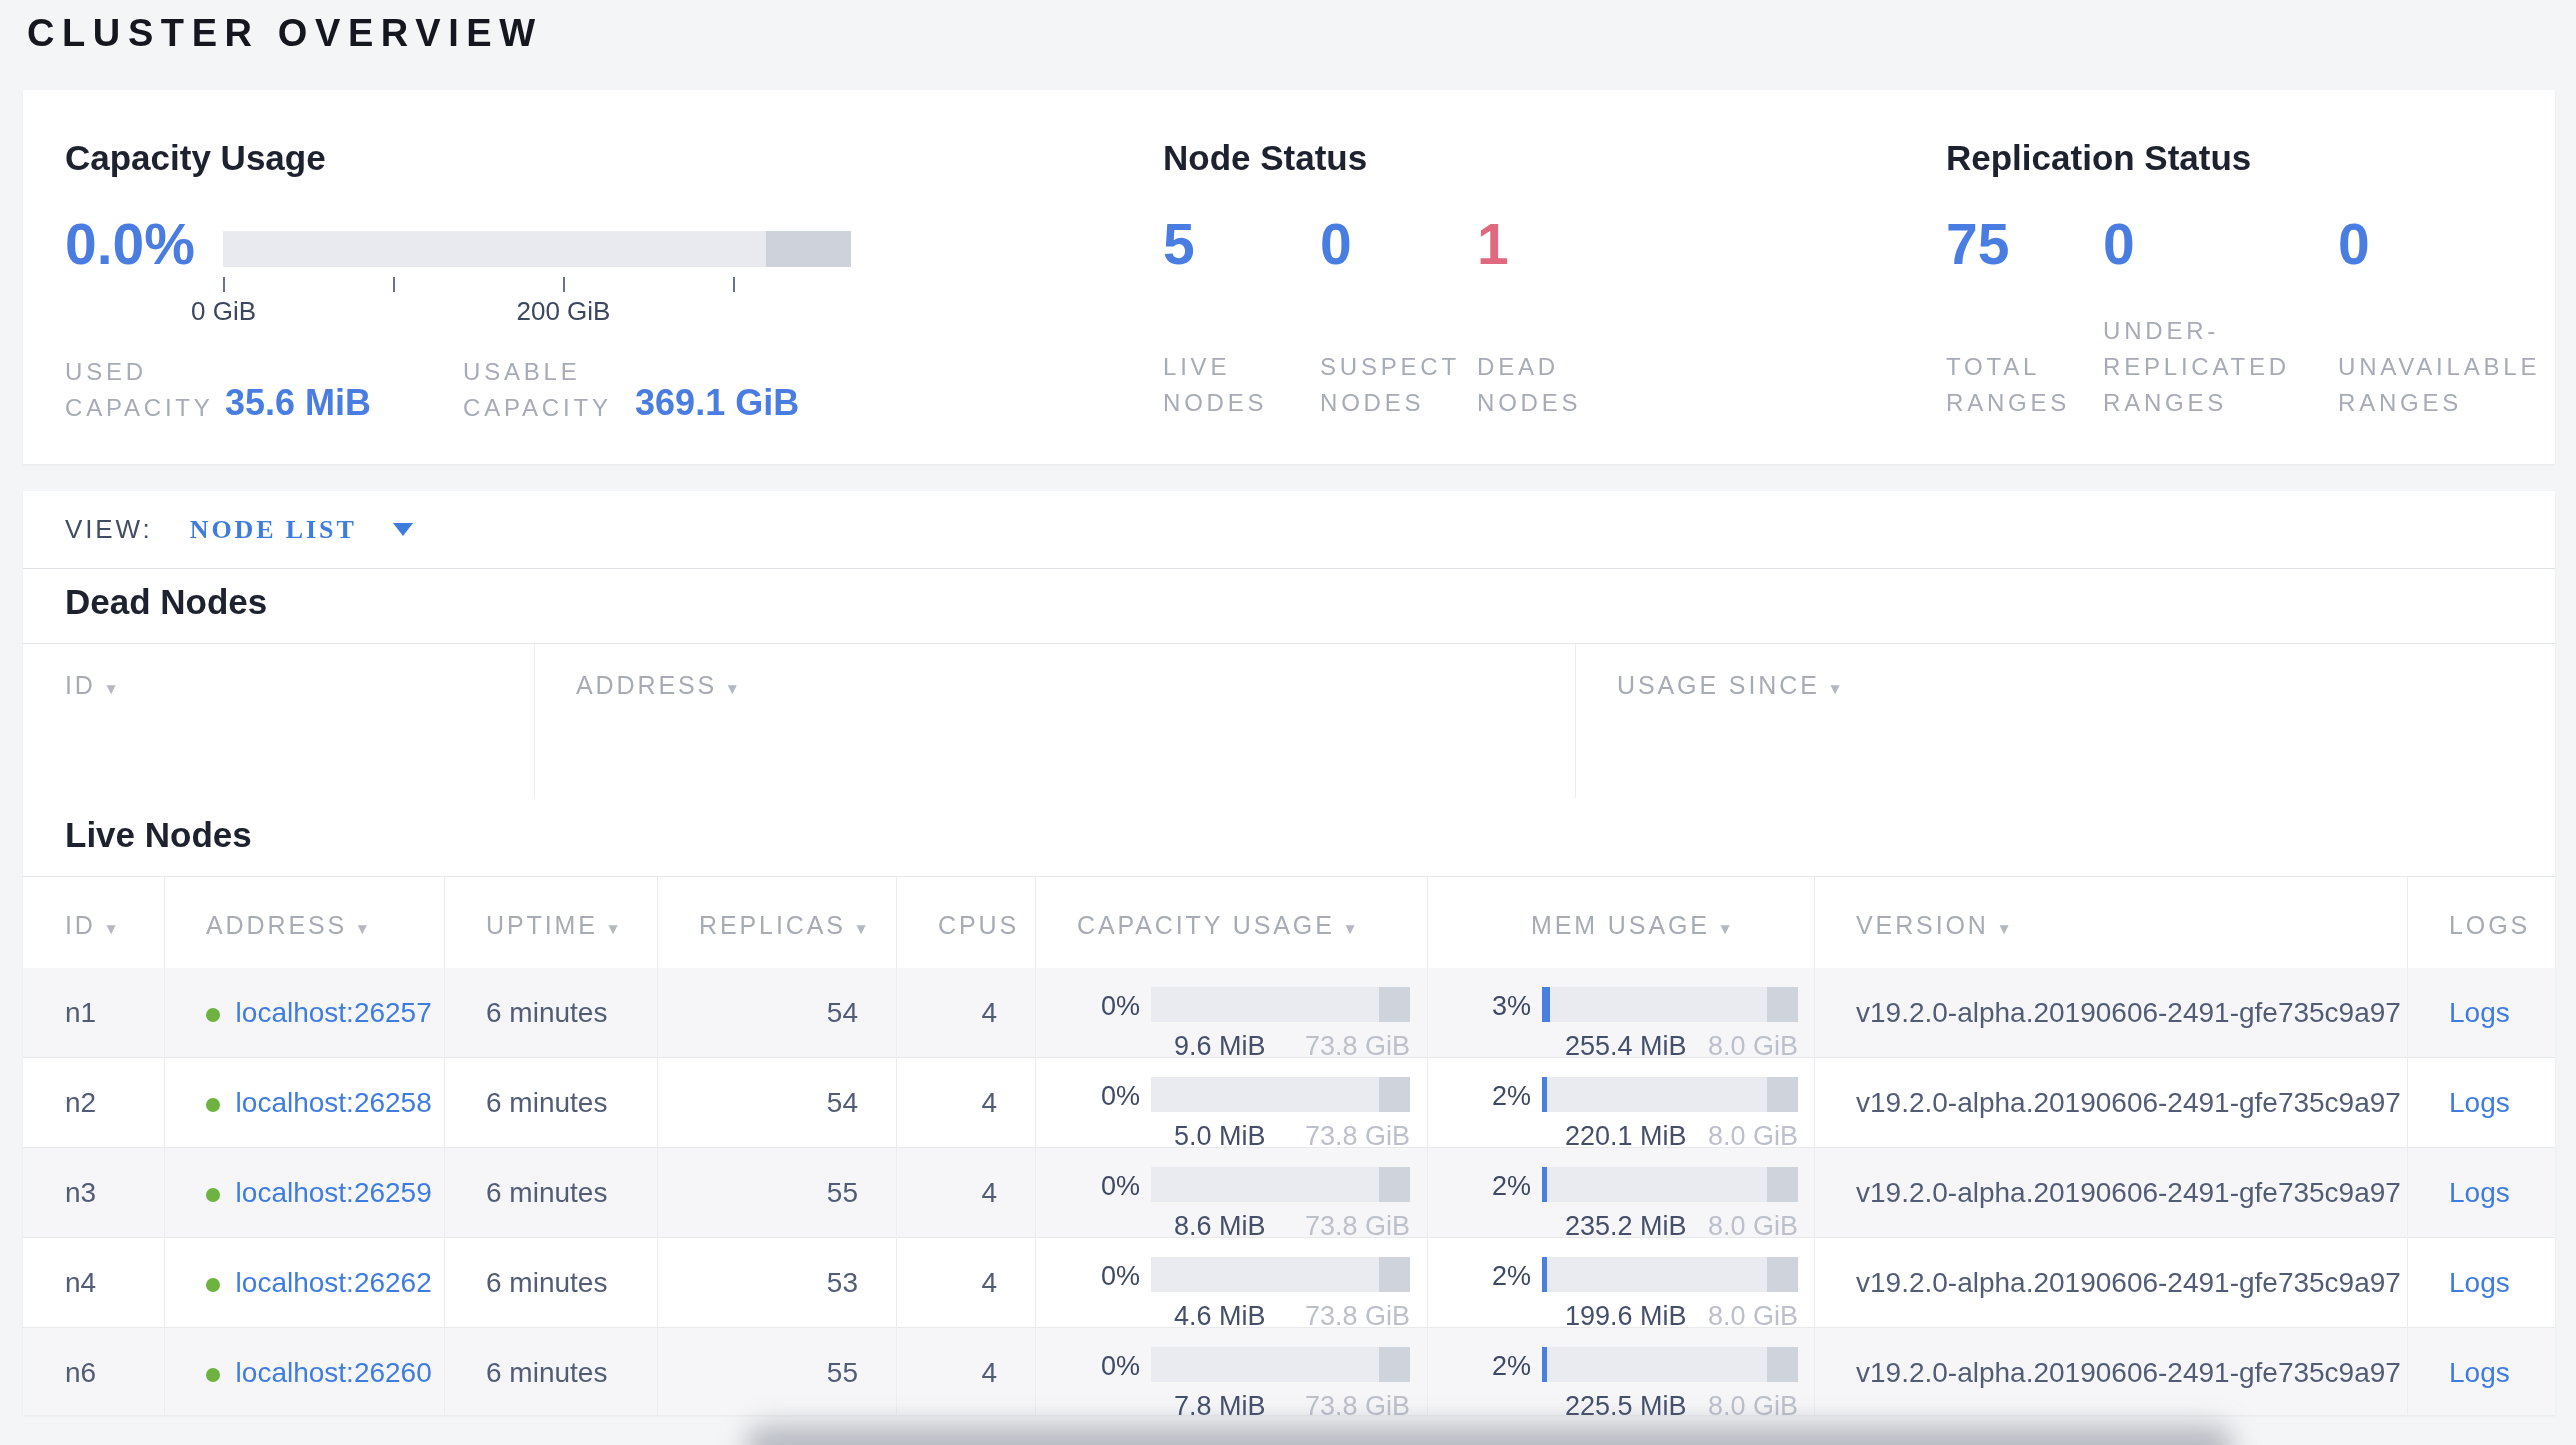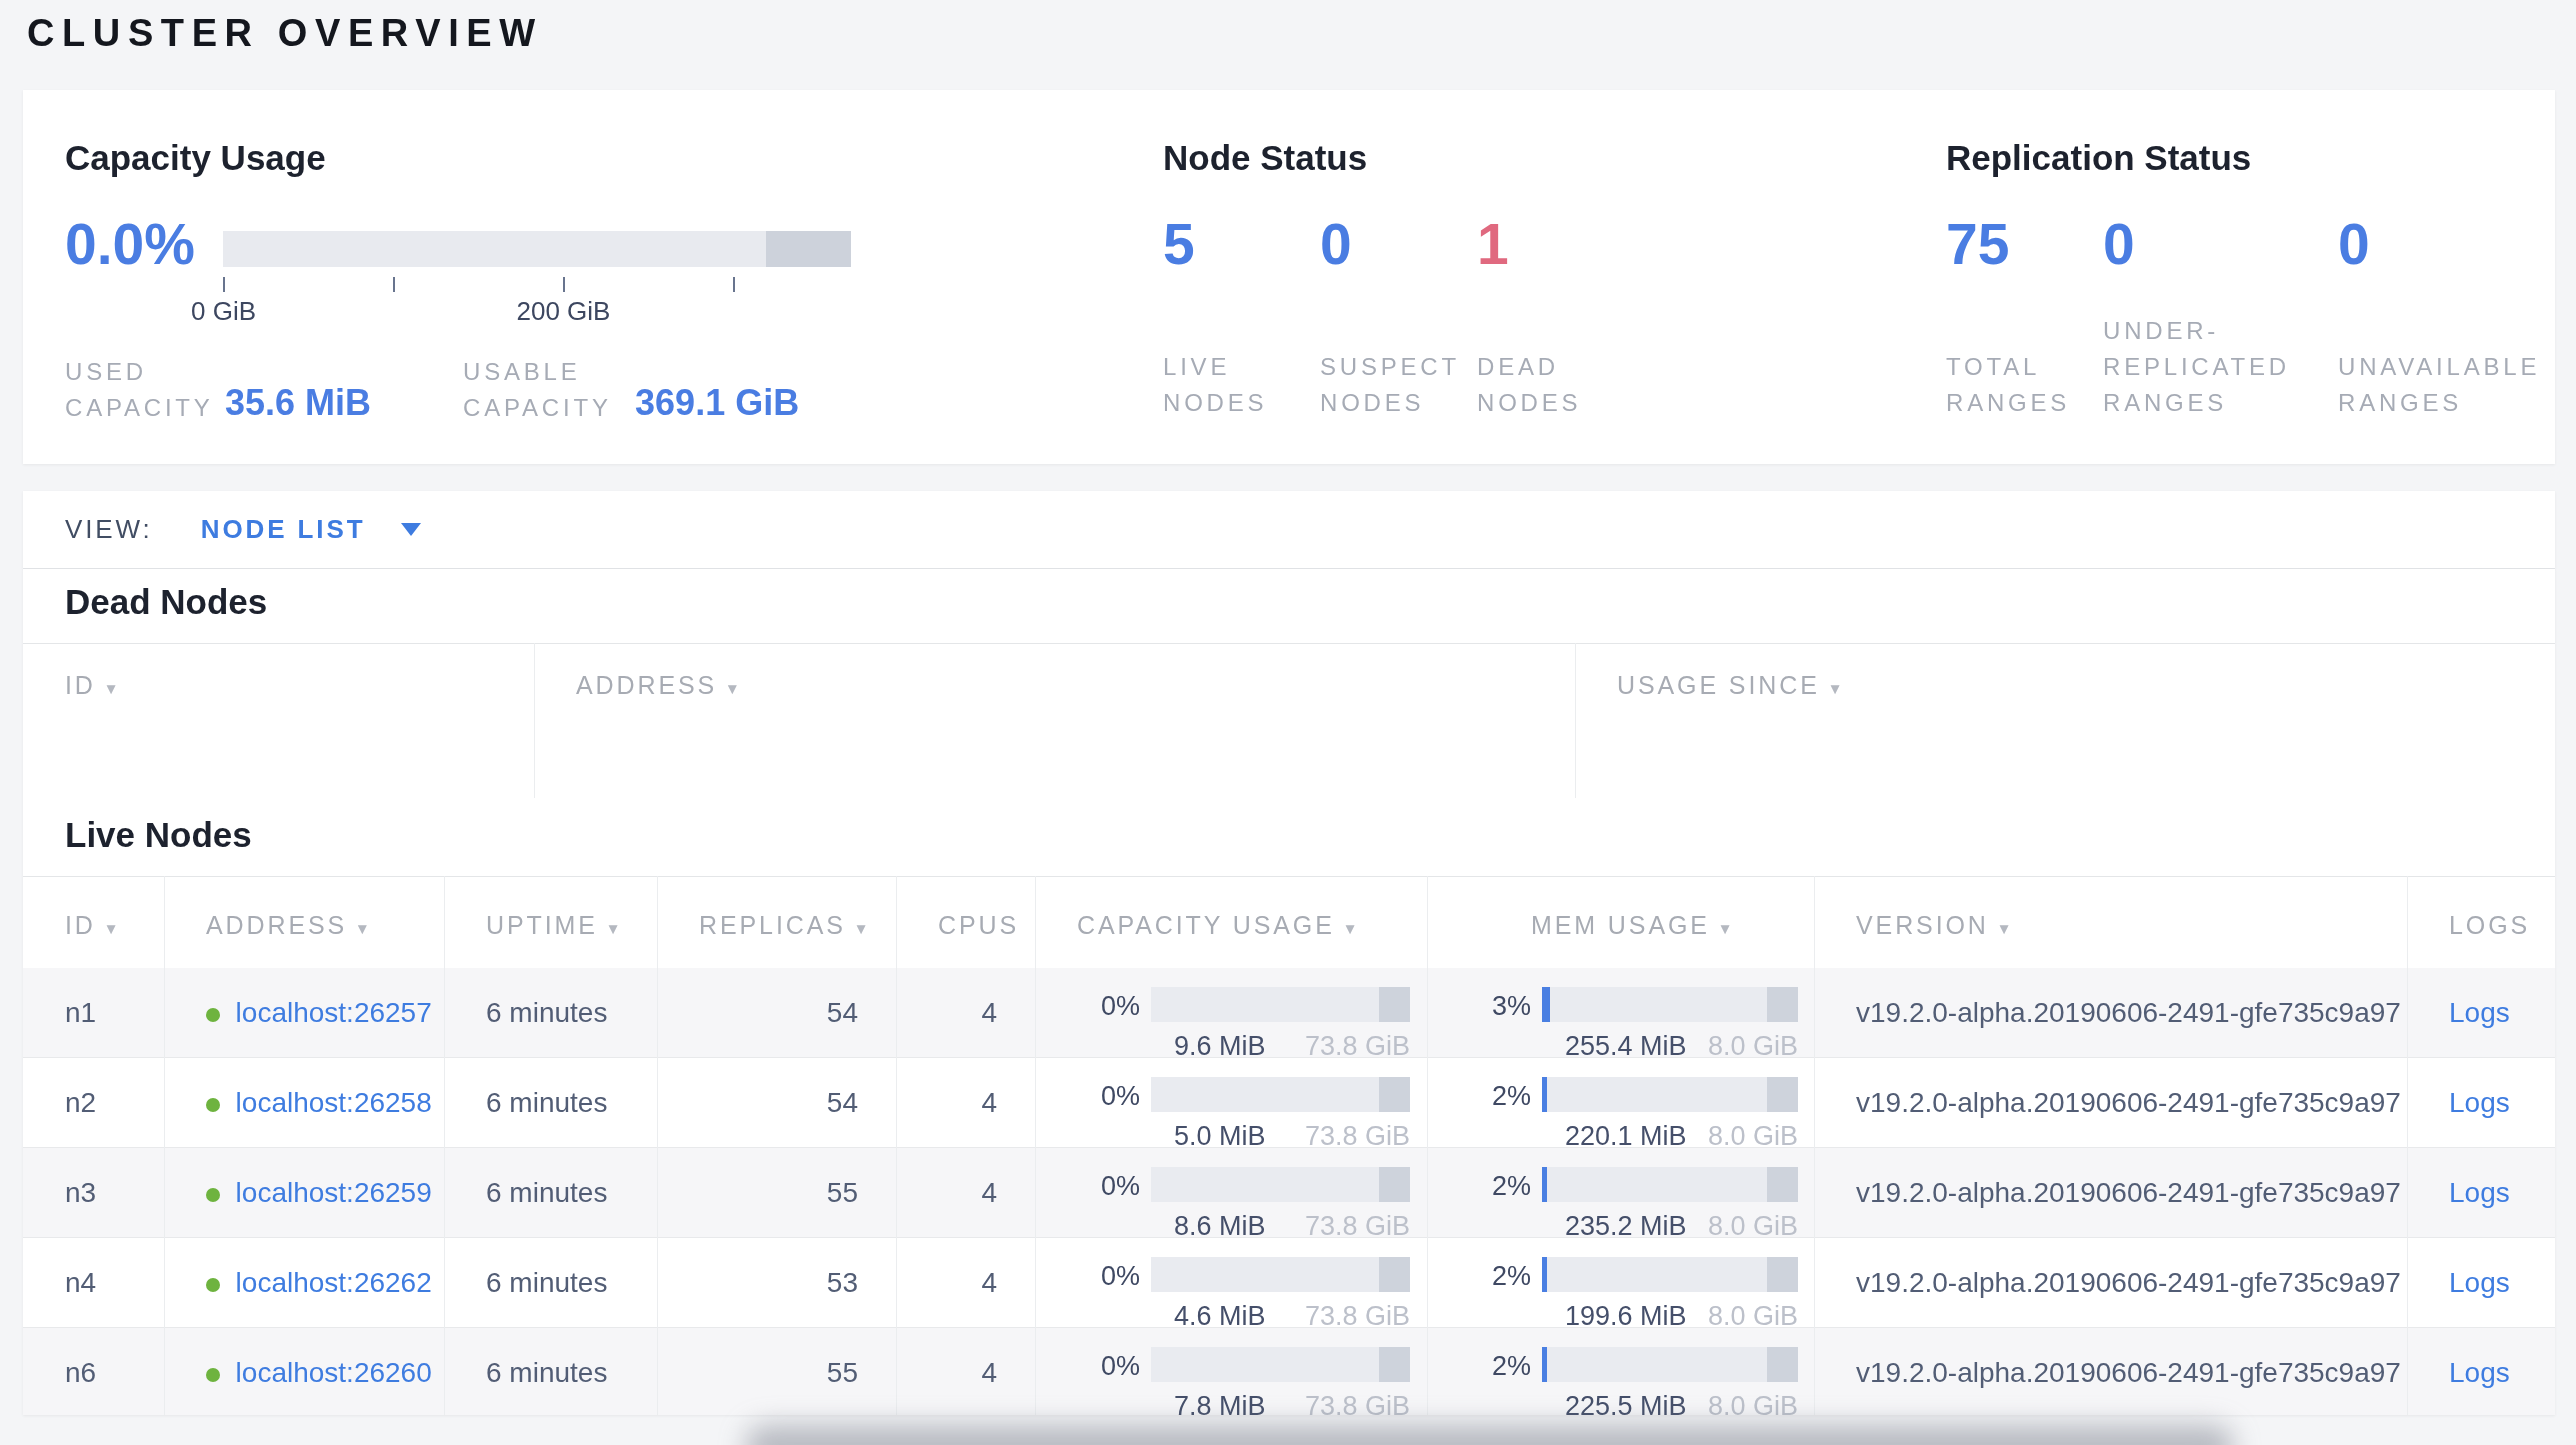--- a/index.html
+++ b/index.html
@@ -37,21 +37,21 @@
   .axis-label { position:absolute; top:206px; font-size:26px; color:#3d4760; text-align:center; }
 
   .stat-label { font-size:24px; letter-spacing:3.8px; color:#a6abb5; line-height:36px; }
   .stat-value-blue { font-size:36px; font-weight:600; color:#4a7de2; }
 
   .num-row { position:absolute; display:flex; }
   .label-row { position:absolute; display:flex; align-items:flex-end; }
 
   
   .view-label { font-size:26px; letter-spacing:2.9px; color:#414d63; font-weight:500; }
-  .view-selected { font-size:26px; letter-spacing:2.9px; color:#3e7ce0; font-weight:600; margin-left:31px; }
+  .view-selected { font-size:26px; letter-spacing:2.9px; color:#3e7ce0; font-weight:600; margin-left:20px;font-family:Liberation Serif, serif; }
   .dd-caret { width:0; height:0; border-left:10.5px solid transparent; border-right:10.5px solid transparent;
               border-top:13.4px solid #3e7ce0; margin-left:19px; display:inline-block; }
 
   
   .tbl { position:absolute; left:0; width:2532px; }
   .thead { position:relative; border-top:1px solid #e4e6e8; background:#fff; }
   .th { position:absolute; font-size:25px; letter-spacing:2.9px; color:#a7abb3; font-weight:500; white-space:nowrap; }
   .sort-caret { font-size:15.3px; color:#b4b8c0; margin-left:7.6px; }
   .row { position:relative; }
   .row.stripe { background:#f6f6f8; }

